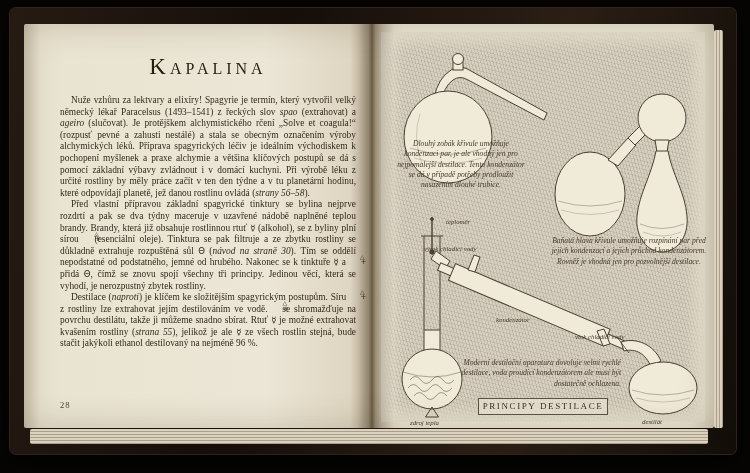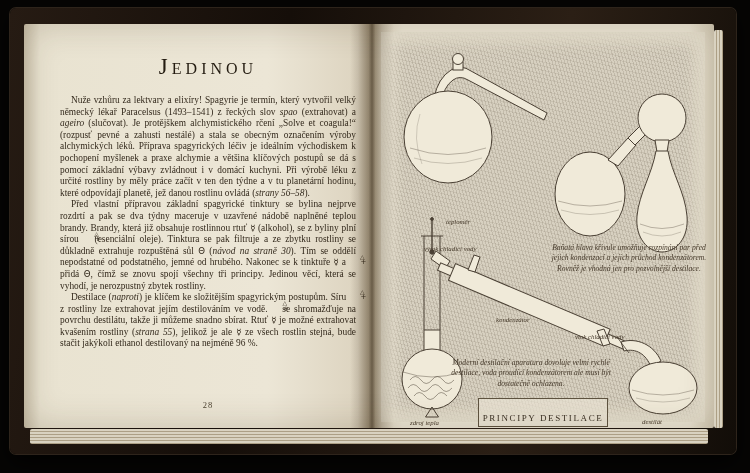--- a/index.html
+++ b/index.html
@@ -52,21 +52,21 @@
   .lp-title{
     text-align:center;font-variant:small-caps;font-size:23px;letter-spacing:4px;
     color:#241c11;margin-top:6px;
   }
   .lp-subtitle{
     text-align:center;font-style:italic;font-size:13px;letter-spacing:.4px;
     color:#2e2517;margin-top:7px;
   }
   .lp-body{margin-top:15px;font-size:9.4px;line-height:11.6px;text-align:justify;color:#33291c;}
   .lp-body p{margin:0;text-indent:11px;}
-  .lp-pagenum{position:absolute;bottom:4px;left:0;width:100%;text-align:center;font-size:8.5px;letter-spacing:1px;color:#4c4231;}
+  .lp-pagenum{position:absolute;bottom:4px;left:0;width:100%;font-size:8.5px;letter-spacing:1px;color:#4c4231;}
   .sym{font-family:"DejaVu Sans",sans-serif;font-size:8.6px;}
   .sym-sulfur{display:inline-block;position:relative;width:7px;height:9px;vertical-align:-1px;}
   .sym-sulfur::before{content:"\25B3";position:absolute;left:0;top:-3.5px;font-size:6px;line-height:6px;}
   .sym-sulfur::after{content:"+";position:absolute;left:.5px;top:2px;font-size:7px;line-height:7px;}
 
   
   .etch{
     position:absolute;inset:8px 9px 6px 9px;
     background-color:#d7d0c0;
     background-image:
@@ -80,35 +80,35 @@
     color:#45392a;text-align:center;
   }
   .lbl{
     position:absolute;font-style:italic;font-size:6.8px;line-height:1.1;
     color:#45392a;white-space:nowrap;
   }
   .plate-caption{
     position:absolute;left:106px;top:374px;width:128px;
     border:1px solid #5e5340;background:rgba(238,232,216,.6);
     text-align:center;font-size:9px;letter-spacing:1.6px;color:#3a3124;
-    padding:14px 0 3px 0;
+    padding:2px 0 3px 0;
   }
 </style>
 </head>
 <body>
 
 <div class="book">
   <div class="page-stack-bottom"></div>
   <div class="page-stack-right"></div>
 
   <div class="pages">
 
     <div class="page page-left">
       <div class="lp-inner">
-        <div class="lp-title">Jedinou</div>
+        <div class="lp-title">Kapalina</div>
         <div class="lp-body">
             <p>Nuže vzhůru za lektvary a elixíry! Spagyrie je termín, který vytvořil velký německý lékař Paracelsus (1493–1541) z řeckých slov <em>spao</em> (extrahovat) a <em>ageiro</em> (slučovat). Je protějškem alchymistického rčení „Solve et coagula!“ (rozpusť pevné a zahusti nestálé) a stala se obecným označením výroby alchymických léků. Příprava spagyrických léčiv je ideálním východiskem k pochopení myšlenek a praxe alchymie a většina klíčových postupů se dá s pomocí základní výbavy zvládnout i v domácí kuchyni. Při výrobě léku z určité rostliny by měly práce začít v ten den týdne a v tu planetární hodinu, které odpovídají planetě, jež danou rostlinu ovládá (<em>strany 56–58</em>).</p>
             <p>Před vlastní přípravou základní spagyrické tinktury se bylina nejprve rozdrtí a pak se dva týdny maceruje v uzavřené nádobě naplněné teplou brandy. Brandy, která již obsahuje rostlinnou rtuť <span class="sym sym-mercury">☿</span> (alkohol), se z byliny plní sírou <span class="sym sym-sulfur"></span> (esenciální oleje). Tinktura se pak filtruje a ze zbytku rostliny se důkladně extrahuje rozpuštěná sůl <span class="sym sym-salt">Θ</span> (<em>návod na straně 30</em>). Tím se oddělí nepodstatné od podstatného, jemné od hrubého. Nakonec se k tinktuře <span class="sym sym-mercury">☿</span> a <span class="sym sym-sulfur"></span> přidá <span class="sym sym-salt">Θ</span>, čímž se znovu spojí všechny tři principy. Jedinou věcí, která se vyhodí, je nerozpustný zbytek rostliny.</p>
             <p>Destilace (<em>naproti</em>) je klíčem ke složitějším spagyrickým postupům. Síru <span class="sym sym-sulfur"></span> z rostliny lze extrahovat jejím destilováním ve vodě. <span class="sym sym-sulfur"></span> se shromažďuje na povrchu destilátu, takže ji můžeme snadno sbírat. Rtuť <span class="sym sym-mercury">☿</span> je možné extrahovat kvašením rostliny (<em>strana 55</em>), jelikož je ale <span class="sym sym-mercury">☿</span> ze všech rostlin stejná, bude stačit jakýkoli ethanol destilovaný na nejméně 96 %.</p>
           </div>
         <div class="lp-pagenum">28</div>
       </div>
     </div>
 
     <div class="page page-right">
@@ -168,22 +168,23 @@
           <g>
             <path d="M 249 318 C 265 313 282 321 289 337 L 279 343 C 274 330 264 324 252 327 Z"></path>
             <path d="M 245 313 L 257 329" fill="none" stroke-width=".8"></path>
             <ellipse cx="291" cy="364" rx="34" ry="26"></ellipse>
             <path d="M 260 366 Q 291 376 322 366" fill="none" stroke-opacity=".5" stroke-width=".7"></path>
             <path d="M 264 374 Q 291 382 318 374" fill="none" stroke-opacity=".35" stroke-width=".7"></path>
           </g>
         </g>
       </svg>
 
-      <div class="ann" style="left:178px;top:219px;width:158px">Baňatá hlava křivule umožňuje rozpínání par před jejich kondenzací a jejich průchod kondenzátorem. Rovněž je vhodná jen pro pozvolnější destilace.</div>
-      <div class="ann" style="left:76px;top:334px;width:166px;text-align:center">Moderní destilační aparatura dovoluje velmi rychlé destilace, voda proudící kondenzátorem ale musí být dostatečně ochlazena.</div>
+      <div class="ann" style="left:24px;top:115px;width:130px">Dlouhý zobák křivule umožňuje kondenzaci par, je ale vhodný jen pro nejpomalejší destilace. Tento kondenzátor se dá v případě potřeby prodloužit nasazením dlouhé trubice.</div>
+      <div class="ann" style="left:178px;top:212px;width:158px">Baňatá hlava křivule umožňuje rozpínání par před jejich kondenzací a jejich průchod kondenzátorem. Rovněž je vhodná jen pro pozvolnější destilace.</div>
+      <div class="ann" style="left:83px;top:334px;width:166px;text-align:right">Moderní destilační aparatura dovoluje velmi rychlé destilace, voda proudící kondenzátorem ale musí být dostatečně ochlazena.</div>
 
       <div class="lbl" style="left:74px;top:194px">teploměr</div>
       <div class="lbl" style="left:52px;top:221px">výtok chladicí vody</div>
       <div class="lbl" style="left:124px;top:292px">kondenzátor</div>
       <div class="lbl" style="left:203px;top:309px">vtok chladicí vody</div>
       <div class="lbl" style="left:38px;top:395px">zdroj tepla</div>
       <div class="lbl" style="left:270px;top:394px">destilát</div>
 
       <div class="plate-caption">PRINCIPY DESTILACE</div>
     </div>

